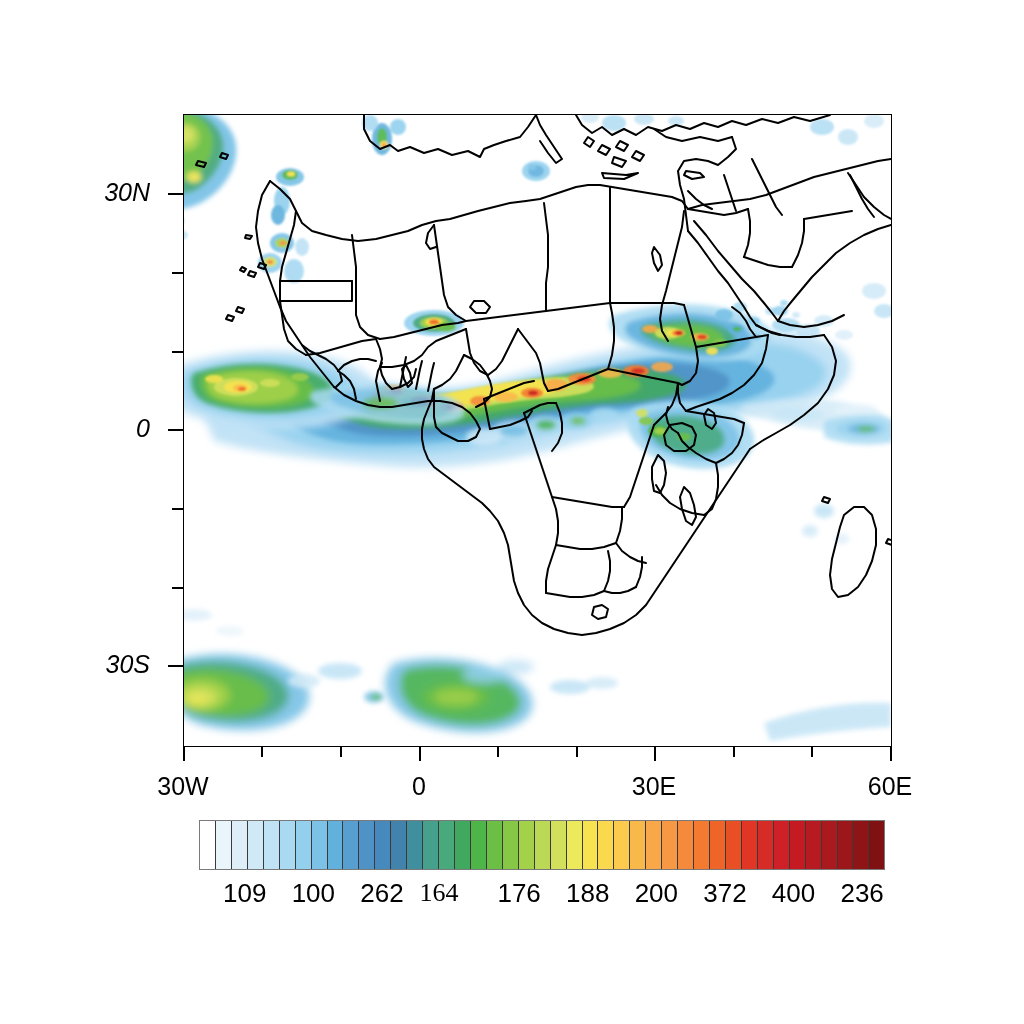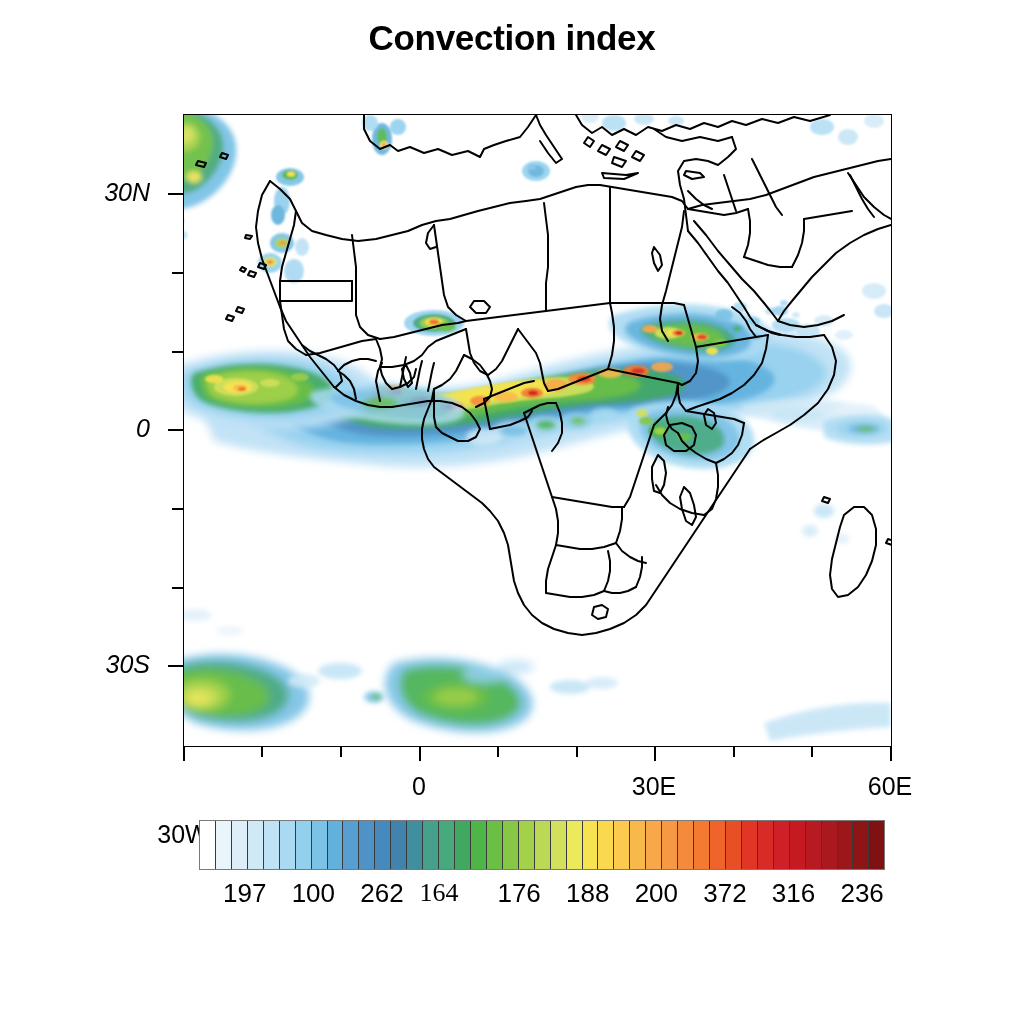--- a/index.html
+++ b/index.html
@@ -116,21 +116,20 @@
     transform: translateX(-50%);
     white-space: nowrap;
     top: 0;
   }
 </style>
 </head>
 <body>
 
 <div id="figure">
 
-  <div id="title">Convection index</div>
 
   <div id="map-frame">
     <svg id="map-svg" width="707" height="631" viewBox="0 0 707 631">
       <defs>
 
         <filter id="soft" x="-30%" y="-30%" width="160%" height="160%">
           <feGaussianBlur stdDeviation="4.2"></feGaussianBlur>
         </filter>
         <filter id="soft2" x="-30%" y="-30%" width="160%" height="160%">
           <feGaussianBlur stdDeviation="2.4"></feGaussianBlur>
@@ -708,21 +707,21 @@
     <div class="tick tick-y" style="left:172px; top:351px;"></div>
     <div class="tick tick-y major" style="left:168px; top:429px;"></div>
     <div class="tick tick-y" style="left:172px; top:508px;"></div>
     <div class="tick tick-y" style="left:172px; top:587px;"></div>
     <div class="tick tick-y major" style="left:168px; top:665px;"></div>
 
     <div class="axlabel ylabel" style="left:0px; top:178px; width:150px;">30N</div>
     <div class="axlabel ylabel" style="left:0px; top:414px; width:150px;">0</div>
     <div class="axlabel ylabel" style="left:0px; top:650px; width:150px;">30S</div>
 
-    <div class="axlabel xlabel" style="left:123px; top:772px; width:120px;margin-top:48px;">30W</div>
+    <div class="axlabel xlabel" style="left:123px; top:772px; width:120px;">30W</div>
     <div class="axlabel xlabel" style="left:359px; top:772px; width:120px;">0</div>
     <div class="axlabel xlabel" style="left:594px; top:772px; width:120px;text-align:center;">30E</div>
     <div class="axlabel xlabel" style="left:830px; top:772px; width:120px;">60E</div>
   </div>
 
   <div id="colorbar">
       <div class="cb-cell" style="background: rgb(255, 255, 255);"></div>
       <div class="cb-cell" style="background: rgb(234, 244, 251);"></div>
       <div class="cb-cell" style="background: rgb(221, 238, 249);"></div>
       <div class="cb-cell" style="background: rgb(208, 233, 247);"></div>
@@ -760,25 +759,25 @@
       <div class="cb-cell" style="background: rgb(214, 43, 39);"></div>
       <div class="cb-cell" style="background: rgb(206, 32, 38);"></div>
       <div class="cb-cell" style="background: rgb(197, 26, 34);"></div>
       <div class="cb-cell" style="background: rgb(183, 27, 33);"></div>
       <div class="cb-cell" style="background: rgb(169, 25, 30);"></div>
       <div class="cb-cell" style="background: rgb(156, 23, 25);"></div>
       <div class="cb-cell" style="background: rgb(142, 20, 21);"></div>
       <div class="cb-cell" style="background: rgb(127, 17, 19);"></div>
     </div>
   <div id="cb-labels">
-      <div class="cb-label" style="left: 244.733px;">197</div>
+      <div class="cb-label" style="left: 244.733px;">109</div>
       <div class="cb-label" style="left: 313.333px;">100</div>
       <div class="cb-label" style="left: 381.933px;">262</div>
       <div class="cb-label" style="left: 439px; font-family: Liberation Serif, serif;">164</div>
       <div class="cb-label" style="left: 519.133px;">176</div>
       <div class="cb-label" style="left: 587.733px;">188</div>
       <div class="cb-label" style="left: 656.333px;">200</div>
       <div class="cb-label" style="left: 724.933px;">372</div>
-      <div class="cb-label" style="left: 793.533px;">316</div>
+      <div class="cb-label" style="left: 793.533px;">400</div>
       <div class="cb-label" style="left: 862.133px;">236</div>
     </div>
 
 </div>
 
 </body></html>

